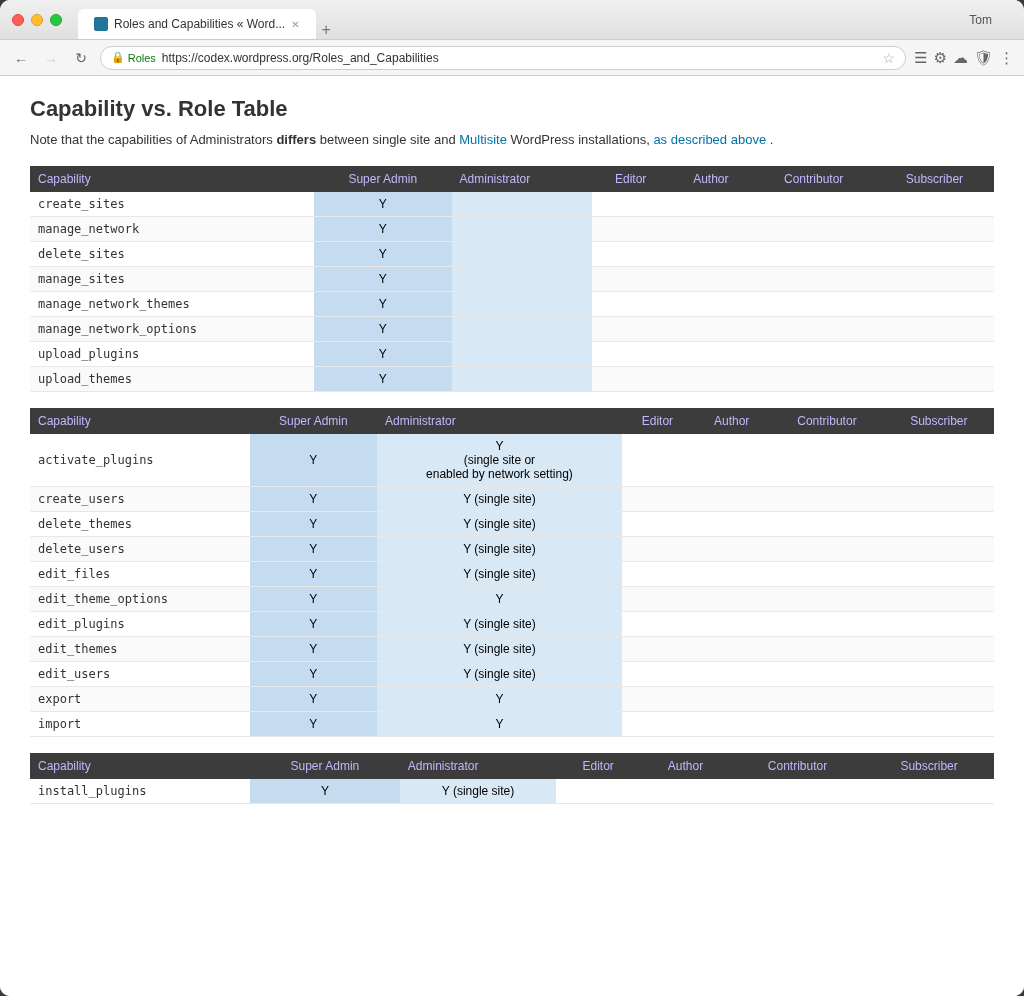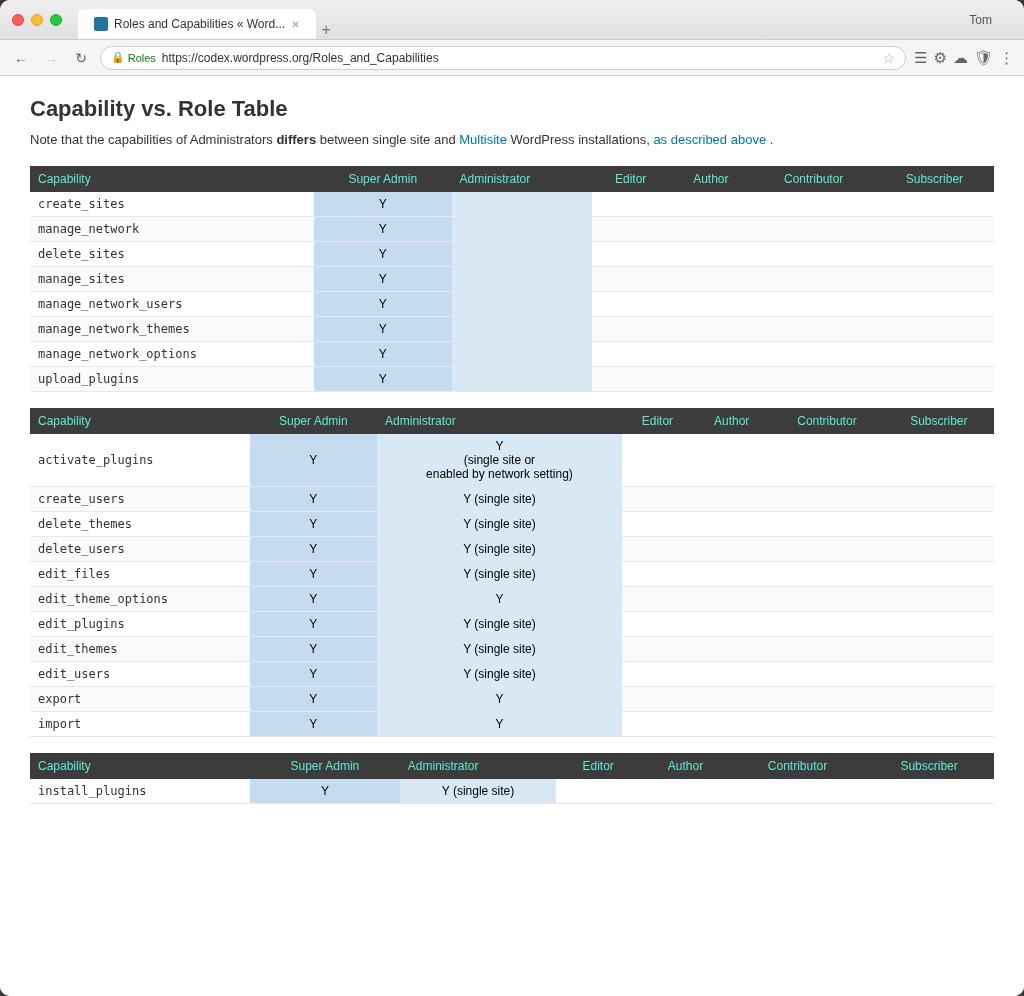--- a/index.html
+++ b/index.html
@@ -165,21 +165,21 @@
 
     
     .cap-table {
       width: 100%;
       border-collapse: collapse;
       margin-bottom: 0;
       font-size: 12px;
     }
     .cap-table thead tr {
       background: #3c3c3c;
-      color: #5eead4;
+      color: #c4b5fd;
     }
     .cap-table thead th {
       padding: 6px 8px;
       text-align: left;
       font-weight: 500;
       font-size: 12px;
     }
     .cap-table thead th.center { text-align: center; }
     .cap-table tbody tr {
       border-bottom: 1px solid #e8e8e8;
@@ -309,48 +309,48 @@
           <tr>
             <td class="cap-name">manage_sites</td>
             <td class="super-admin">Y</td>
             <td class="administrator"></td>
             <td class="editor"></td>
             <td class="author"></td>
             <td class="contributor"></td>
             <td class="subscriber"></td>
           </tr>
           <tr>
-            <td class="cap-name">manage_network_users</td>
-            <td class="super-admin">Y</td>
-            <td class="administrator"></td>
-            <td class="editor"></td>
-            <td class="author"></td>
-            <td class="contributor"></td>
-            <td class="subscriber"></td>
-          </tr>
-          <tr>
             <td class="cap-name">manage_network_themes</td>
             <td class="super-admin">Y</td>
             <td class="administrator"></td>
             <td class="editor"></td>
             <td class="author"></td>
             <td class="contributor"></td>
             <td class="subscriber"></td>
           </tr>
           <tr>
             <td class="cap-name">manage_network_options</td>
             <td class="super-admin">Y</td>
             <td class="administrator"></td>
             <td class="editor"></td>
             <td class="author"></td>
             <td class="contributor"></td>
             <td class="subscriber"></td>
           </tr>
           <tr>
             <td class="cap-name">upload_plugins</td>
+            <td class="super-admin">Y</td>
+            <td class="administrator"></td>
+            <td class="editor"></td>
+            <td class="author"></td>
+            <td class="contributor"></td>
+            <td class="subscriber"></td>
+          </tr>
+          <tr>
+            <td class="cap-name">upload_themes</td>
             <td class="super-admin">Y</td>
             <td class="administrator"></td>
             <td class="editor"></td>
             <td class="author"></td>
             <td class="contributor"></td>
             <td class="subscriber"></td>
           </tr>
         </tbody>
     </table>
 

